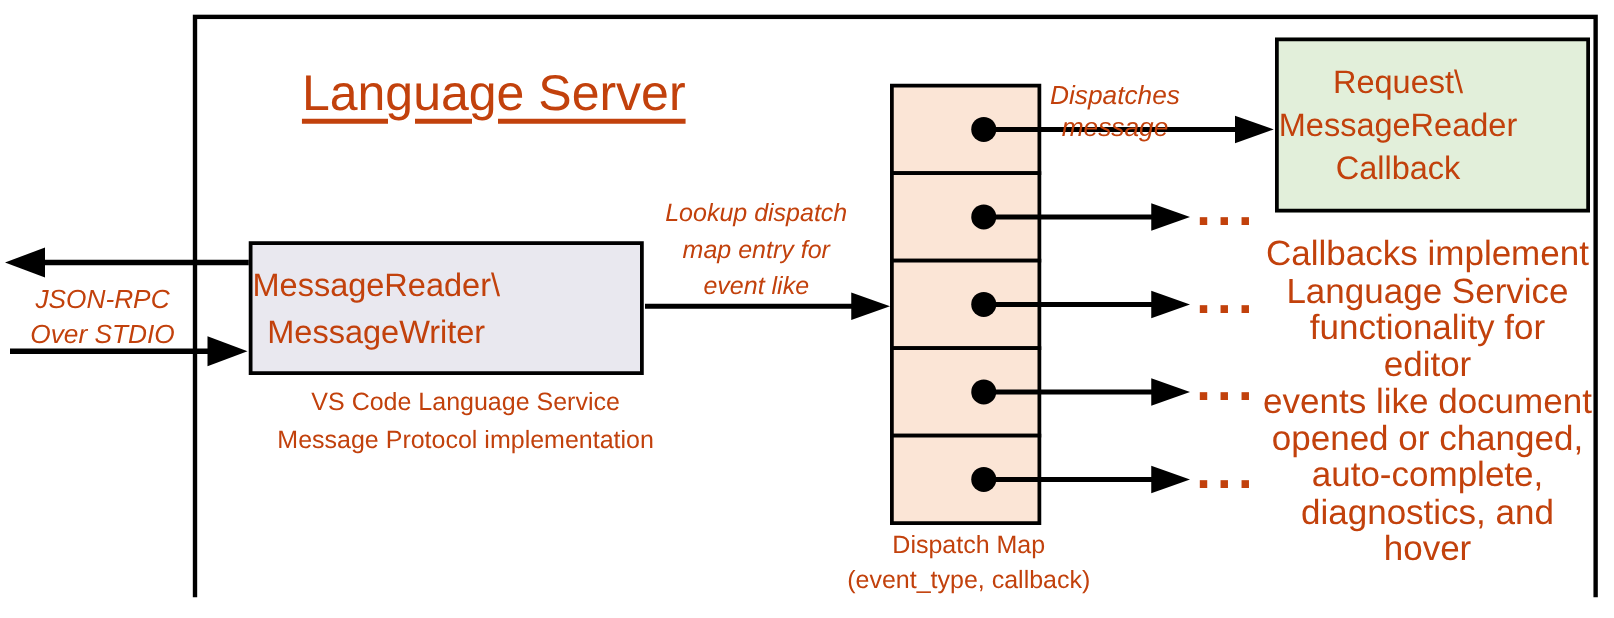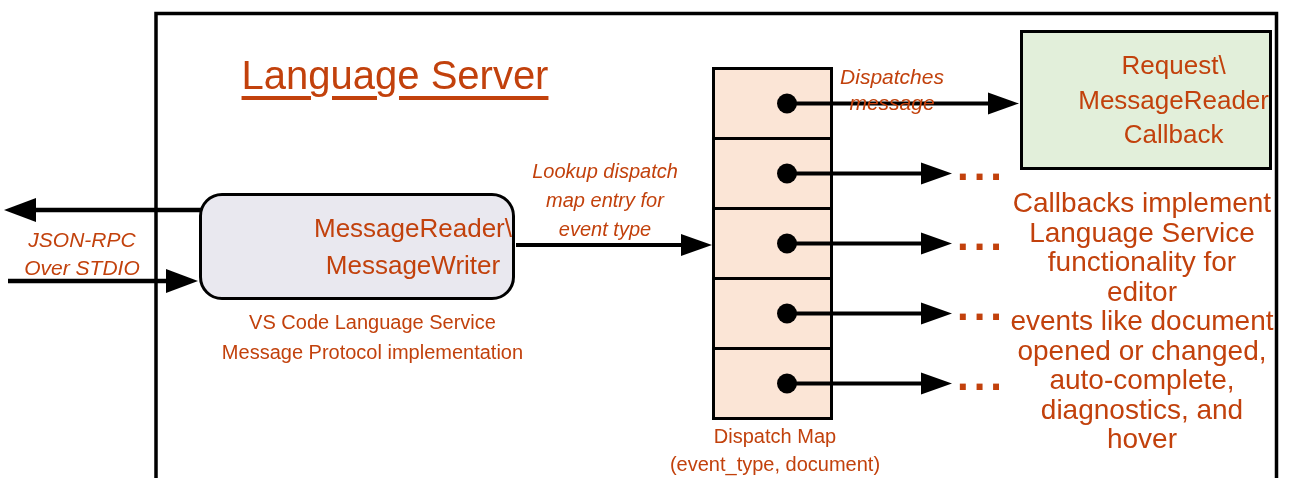--- a/index.html
+++ b/index.html
@@ -22,26 +22,26 @@
   }
   .io-label{left:14px;top:226px;width:136px;font-size:21px;line-height:28px;font-style:italic;}
   .lookup-label{left:500px;top:157px;width:210px;font-size:20px;line-height:29px;font-style:italic;}
   .dispatches-label{left:817px;top:64px;width:150px;font-size:21px;line-height:26px;font-style:italic;}
   .msg-caption{left:195px;top:308px;width:355px;font-size:20px;line-height:29.5px;}
   .callbacks-note{left:1010px;top:188px;width:264px;font-size:28px;line-height:29.5px;}
   .map-caption{left:640px;top:423px;width:270px;font-size:20px;line-height:27.5px;}
   .box{
     position:absolute;z-index:2;
     border:3px solid #000;box-sizing:border-box;
-    display:flex;align-items:center;justify-content:flex-end;
+    display:flex;align-items:center;justify-content:flex-start;
     text-align:center;white-space:pre-line;
   }
   .message-box{
     left:199px;top:193px;width:316px;height:107px;
-    background:#e9e8ef;font-size:26px;line-height:37px;border-radius:23px;
+    background:#e9e8ef;font-size:26px;line-height:37px;
   }
   .callback-box{
     left:1020px;top:30px;width:252px;height:140px;
     background:#e2efda;font-size:26px;line-height:34.5px;
   }
   .dots{
     position:absolute;z-index:2;width:60px;text-align:left;
     font-size:42px;line-height:40px;font-weight:bold;letter-spacing:5px;
   }
   .dots-1{left:957px;top:146px;}
@@ -115,38 +115,38 @@
 
   <div class="box message-box">
     <div><span>MessageReader\</span><br><span>MessageWriter</span></div>
   </div>
 
   <div class="txt msg-caption">VS Code Language Service
 Message Protocol implementation</div>
 
   <div class="txt lookup-label">Lookup dispatch
 map entry for
-event type</div>
+event like</div>
 
   <div class="txt dispatches-label">Dispatches
 message</div>
 
   <div class="box callback-box">
     <div><span>Request\</span><br><span>MessageReader</span><br><span>Callback</span></div>
   </div>
 
   <div class="txt callbacks-note">Callbacks implement
 Language Service
 functionality for editor
 events like document
 opened or changed,
 auto-complete,
 diagnostics, and hover</div>
 
   <div class="txt map-caption">Dispatch Map
-(event_type, document)</div>
+(event_type, callback)</div>
 
   <div class="dots dots-1">...</div>
   <div class="dots dots-2">...</div>
   <div class="dots dots-3">...</div>
   <div class="dots dots-4">...</div>
 
 </div>
 
 </body></html>

